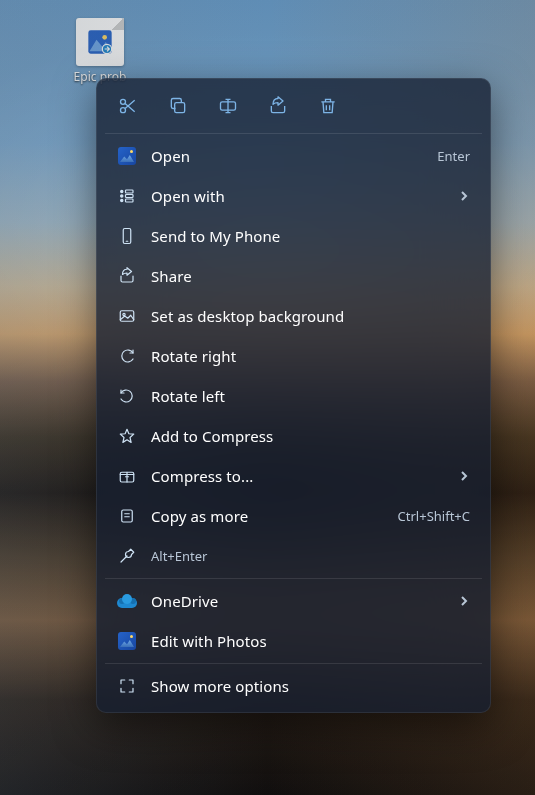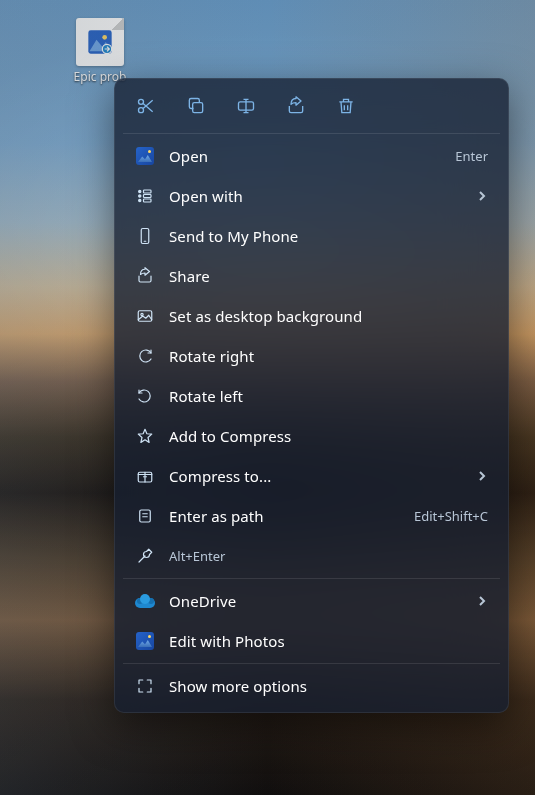--- a/index.html
+++ b/index.html
@@ -38,21 +38,21 @@
   }
   .file-thumb svg{width:28px;height:28px;}
   .file-label{
     color:#fff;font-size:12px;line-height:1.2;text-align:center;
     text-shadow:0 1px 2px rgba(0,0,0,.8);max-width:80px;
     word-break:break-word;
   }
 
   
   .ctx-menu{
-    position:absolute;left:114px;top:78px;width:395px;
+    position:absolute;left:96px;top:78px;width:395px;
     background:rgba(20,30,48,.78);
     backdrop-filter:blur(30px);
     border:1px solid rgba(255,255,255,.08);
     border-radius:10px;
     box-shadow:0 12px 40px rgba(0,0,0,.5);
     padding:6px;box-sizing:border-box;
     z-index:10;
   }
   .toolbar{
     display:flex;gap:0;padding:2px 4px 6px;
@@ -245,22 +245,22 @@
           </svg></div>
     </div>
 
     <div class="menu-item">
       <div class="mi-icon">
           <svg viewBox="0 0 24 24">
             <rect x="5" y="4" width="14" height="16" rx="2"></rect>
             <path d="M9 9 H15 M9 13 H15"></path>
           </svg>
         </div>
-      <div class="mi-label">Enter as path</div>
-      <div class="mi-accel">Edit+Shift+C</div>
+      <div class="mi-label">Copy as more</div>
+      <div class="mi-accel">Ctrl+Shift+C</div>
     </div>
 
     <div class="menu-item">
       <div class="mi-icon">
           <svg viewBox="0 0 24 24">
             <path d="M14 6 a4 4 0 1 0 4 4 L21 7 L17 3 Z M12 12 L4 20"></path>
           </svg>
         </div>
       <div class="mi-accel">Alt+Enter</div>
     </div>

